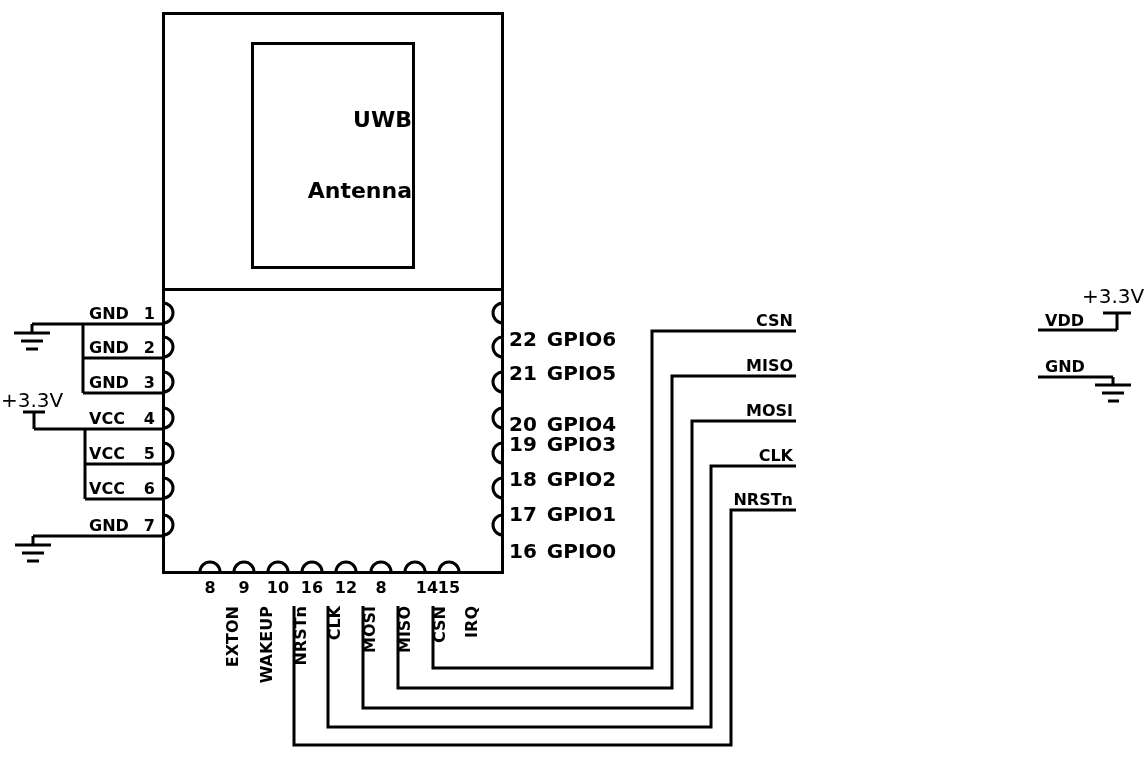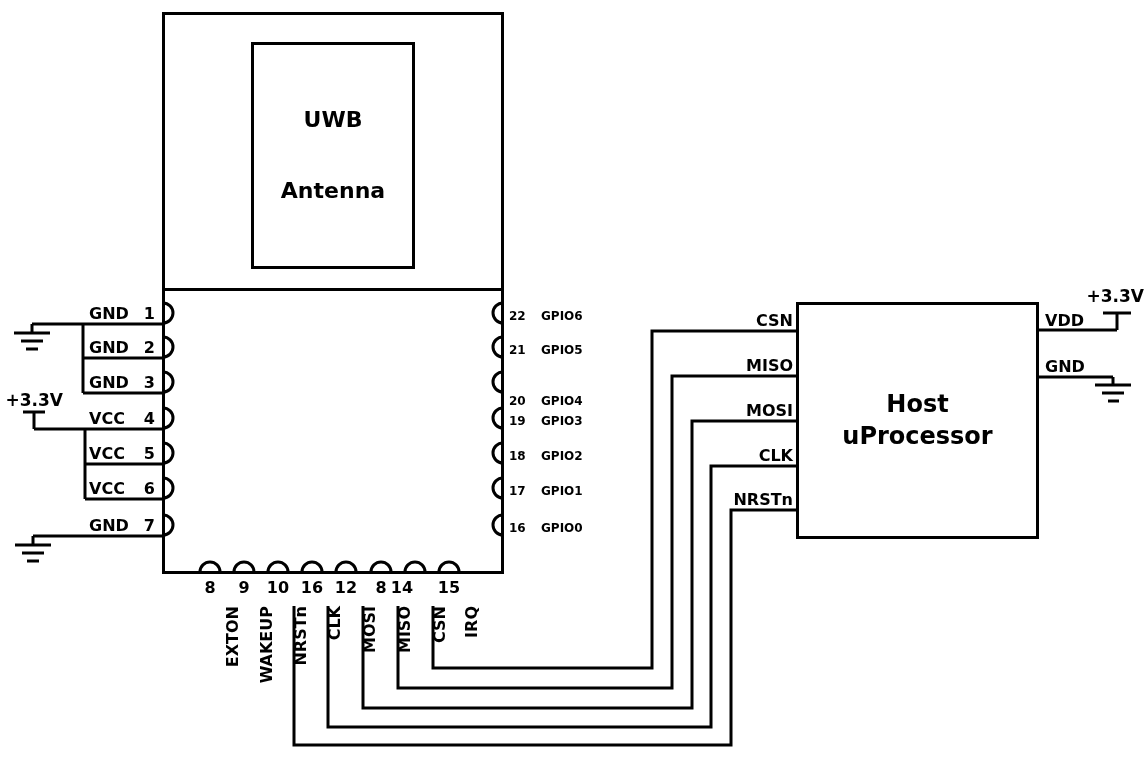--- a/index.html
+++ b/index.html
@@ -1,70 +1,66 @@
 <!DOCTYPE html>
 <html><head>
 <meta charset="utf-8">
 <style>
   html,body{margin:0;padding:0;background:#ffffff;}
   #canvas{
     position:relative;width:1144px;height:765px;background:#ffffff;overflow:hidden;
     font-family:"DejaVu Sans",sans-serif;color:#000;
   }
   .box{position:absolute;border:3px solid #000;background:#fff;box-sizing:border-box;
-       display:flex;flex-direction:column;align-items:center;justify-content:center;}
+       display:flex;flex-direction:column;align-items:flex-end;justify-content:center;}
   .box .bline{font-weight:bold;line-height:1.3;white-space:nowrap;}
   #module-box{left:162px;top:12px;width:342px;height:562px;}
   #antenna-box{left:251px;top:42px;width:164px;height:227px;background:#fff;}
   #antenna-box .bline{font-size:22px;}
   #antenna-gap{height:42px;}
   #divider{position:absolute;left:162px;top:288px;width:342px;height:3px;background:#000;}
   #chip-box{left:215px;top:309px;width:238px;height:222px;}
   #chip-box .bline{font-size:24px;}
   #host-box{left:796px;top:302px;width:243px;height:237px;}
   #host-box .bline{font-size:24px;}
   .lrow{position:absolute;left:89px;width:66px;height:19px;display:flex;
         justify-content:space-between;align-items:flex-end;font-size:16px;font-weight:bold;}
   .rrow{position:absolute;left:509px;width:110px;height:19px;display:flex;
-        gap:10px;align-items:flex-end;font-size:12px;font-weight:bold;}
+        gap:10px;align-items:flex-end;font-size:20px;font-weight:bold;margin-top:28px;}
   .rrow .num{display:inline-block;min-width:22px;}
   .bnum{position:absolute;top:578px;width:30px;text-align:center;
         font-size:16px;font-weight:bold;}
   .brot{position:absolute;top:606px;width:90px;height:20px;line-height:20px;
         text-align:right;font-size:16px;font-weight:bold;white-space:nowrap;
         transform:rotate(-90deg);transform-origin:top right;}
   .hostpin{position:absolute;width:120px;height:19px;text-align:right;
         font-size:16px;font-weight:bold;line-height:19px;}
   .rpin{position:absolute;width:60px;height:19px;text-align:left;
         font-size:16px;font-weight:bold;line-height:19px;}
   .rail{position:absolute;width:62px;text-align:right;
-        font-size:17px;font-weight:bold;line-height:18px;}
+        font-size:20px;font-weight:normal;line-height:18px;}
   #wires{position:absolute;left:0;top:0;pointer-events:none;}
   #wires path{stroke:#000;stroke-width:3;fill:none;}
 </style>
 </head>
 <body>
 
 <div id="canvas">
 
   <div class="box" id="module-box"></div>
 
   <div class="box" id="antenna-box">
     <div class="bline">UWB</div>
     <div id="antenna-gap"></div>
     <div class="bline">Antenna</div>
   </div>
 
   <div id="divider"></div>
 
 
-  <div class="box" id="host-box">
-    <div class="bline">Host</div>
-    <div class="bline">uProcessor</div>
-  </div>
 
   <div class="lrow" style="top:304px">
     <span>GND</span>
     <span>1</span>
   </div>
   <div class="lrow" style="top:338px">
     <span>GND</span>
     <span>2</span>
   </div>
   <div class="lrow" style="top:373px">
@@ -116,21 +112,21 @@
     <span class="num">16</span>
     <span>GPIO0</span>
   </div>
 
   <div class="bnum" style="left:195px">8</div>
   <div class="bnum" style="left:229px">9</div>
   <div class="bnum" style="left:263px">10</div>
   <div class="bnum" style="left:297px">16</div>
   <div class="bnum" style="left:331px">12</div>
   <div class="bnum" style="left:366px">8</div>
-  <div class="bnum" style="left:387px">14</div>
+  <div class="bnum" style="left:412px">14</div>
   <div class="bnum" style="left:434px">15</div>
 
   <div class="brot" style="left:133px">EXTON</div>
   <div class="brot" style="left:167px">WAKEUP</div>
   <div class="brot" style="left:201px">NRSTn</div>
   <div class="brot" style="left:235px">CLK</div>
   <div class="brot" style="left:270px">MOSI</div>
   <div class="brot" style="left:305px">MISO</div>
   <div class="brot" style="left:340px">CSN</div>
   <div class="brot" style="left:372px">IRQ</div>

